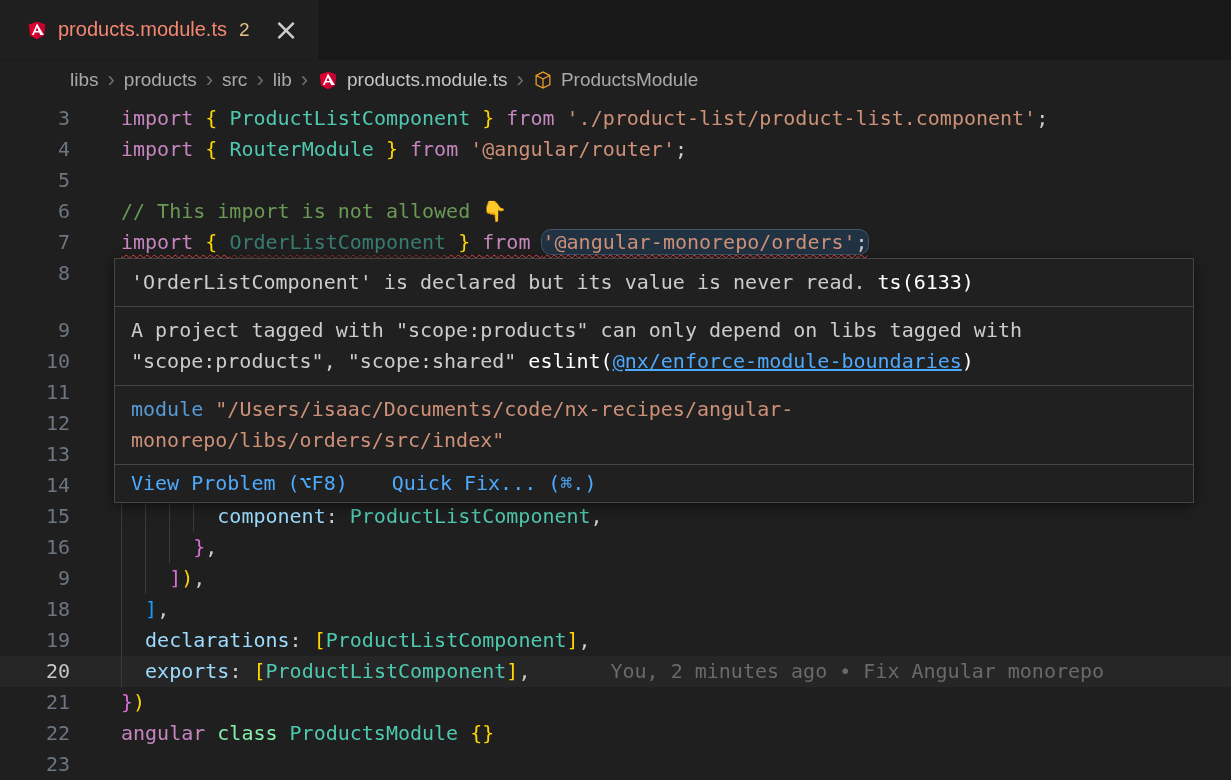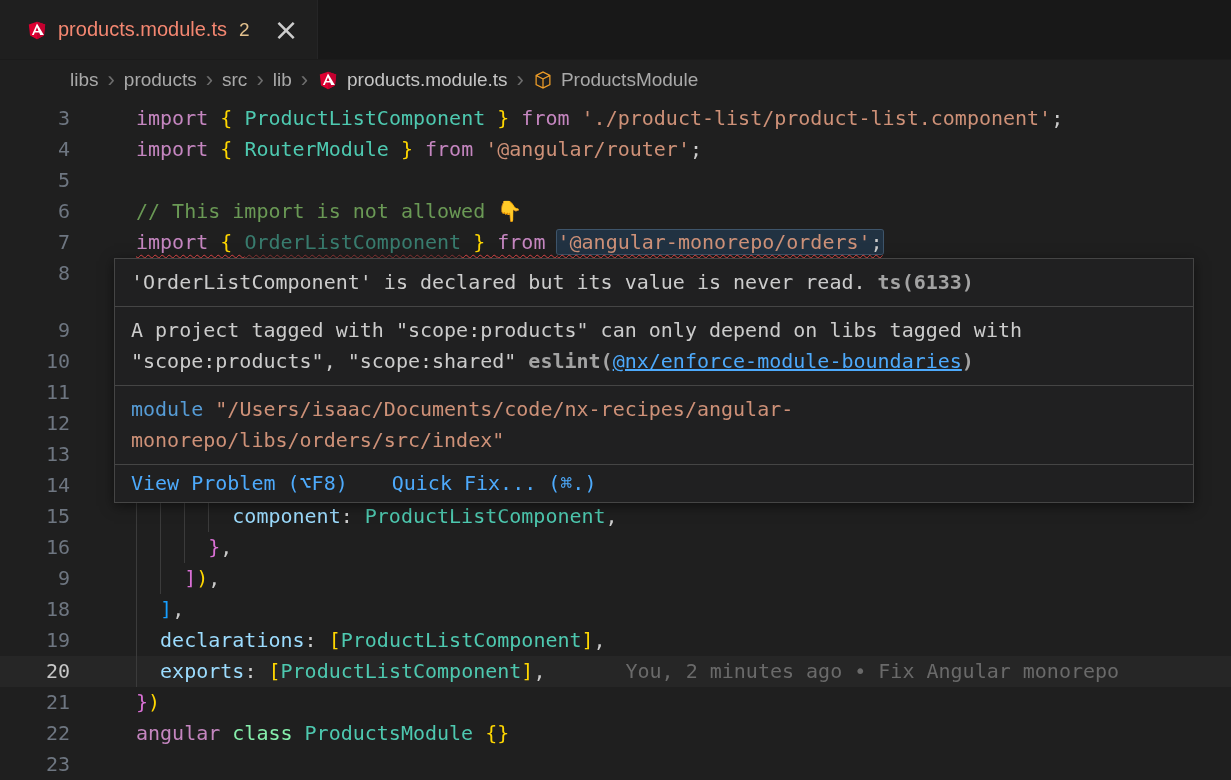--- a/index.html
+++ b/index.html
@@ -23,39 +23,39 @@
   .bc-sep{color:#6e6e6e;font-size:22px;padding:0 9px;line-height:1;}
 
   
   .editor{position:relative;height:680px;background:#1f1f1f;
           font-family:"DejaVu Sans Mono",monospace;font-size:20px;line-height:31px;color:#cccccc;}
   .code-area{padding-top:3px;}
   .line{display:flex;height:31px;}
   .line.active{background:rgba(255,255,255,.035);}
   .ln{width:70px;flex:none;text-align:right;color:#6e7681;user-select:none;cursor:pointer;}
   .line.active .ln{color:#c6c6c6;}
-  .code{margin-left:66px;white-space:pre;flex:1;}
+  .code{margin-left:51px;white-space:pre;flex:1;}
 
   .kw{color:#C586C0;} .kw2{color:#86efac;} .cls{color:#4EC9B0;} .prop{color:#9CDCFE;}
   .str{color:#CE9178;} .cmt{color:#6A9955;} .pun{color:#CCCCCC;}
   .b1{color:#FFD700;} .b2{color:#DA70D6;} .b3{color:#179FFF;}
   .emoji{color:#E8C341;}
   .dim-id{opacity:.55;}
 
   .guide{display:inline-block;width:2ch;height:31px;vertical-align:top;box-shadow:inset 1px 0 0 #3b3b3b;}
   .squiggle{text-decoration:underline wavy #F14C4C 1px;text-underline-offset:5px;text-decoration-skip-ink:none;}
-  .hlbox{background:rgba(38,79,120,.4);box-shadow:0 0 0 1px rgba(100,150,200,.45);border-radius:2px;}
+  .hlbox{background:rgba(38,79,120,.4);box-shadow:0 0 0 1px rgba(100,150,200,.45);border-radius:9px;}
   .blame{color:#6a6a6a;margin-left:80px;}
 
   
   .hover{position:absolute;left:114px;top:158px;width:1080px;box-sizing:border-box;background:#202021;
          border:1px solid #454545;box-shadow:0 3px 12px rgba(0,0,0,.5);z-index:5;}
   .hover-section{padding:8px 16px;white-space:pre-wrap;color:#cccccc;}
   .hover-section + .hover-section{border-top:1px solid #454545;}
-  .h-msg{color:#cccccc;} .h-dim{color:#a3a3a3;font-weight:bold;}
+  .h-msg{color:#cccccc;} .h-dim{color:#ffffff;}
   .h-link{color:#4DAAFC;text-decoration:underline;cursor:pointer;}
   .h-kw2{color:#569CD6;} .h-str{color:#CE9178;}
   .hover-actions{border-top:1px solid #454545;padding:3px 16px;display:flex;gap:44px;}
   .hover-action{color:#4DAAFC;cursor:pointer;}
 </style>
 </head>
 <body>
 
 <div class="window">
 

